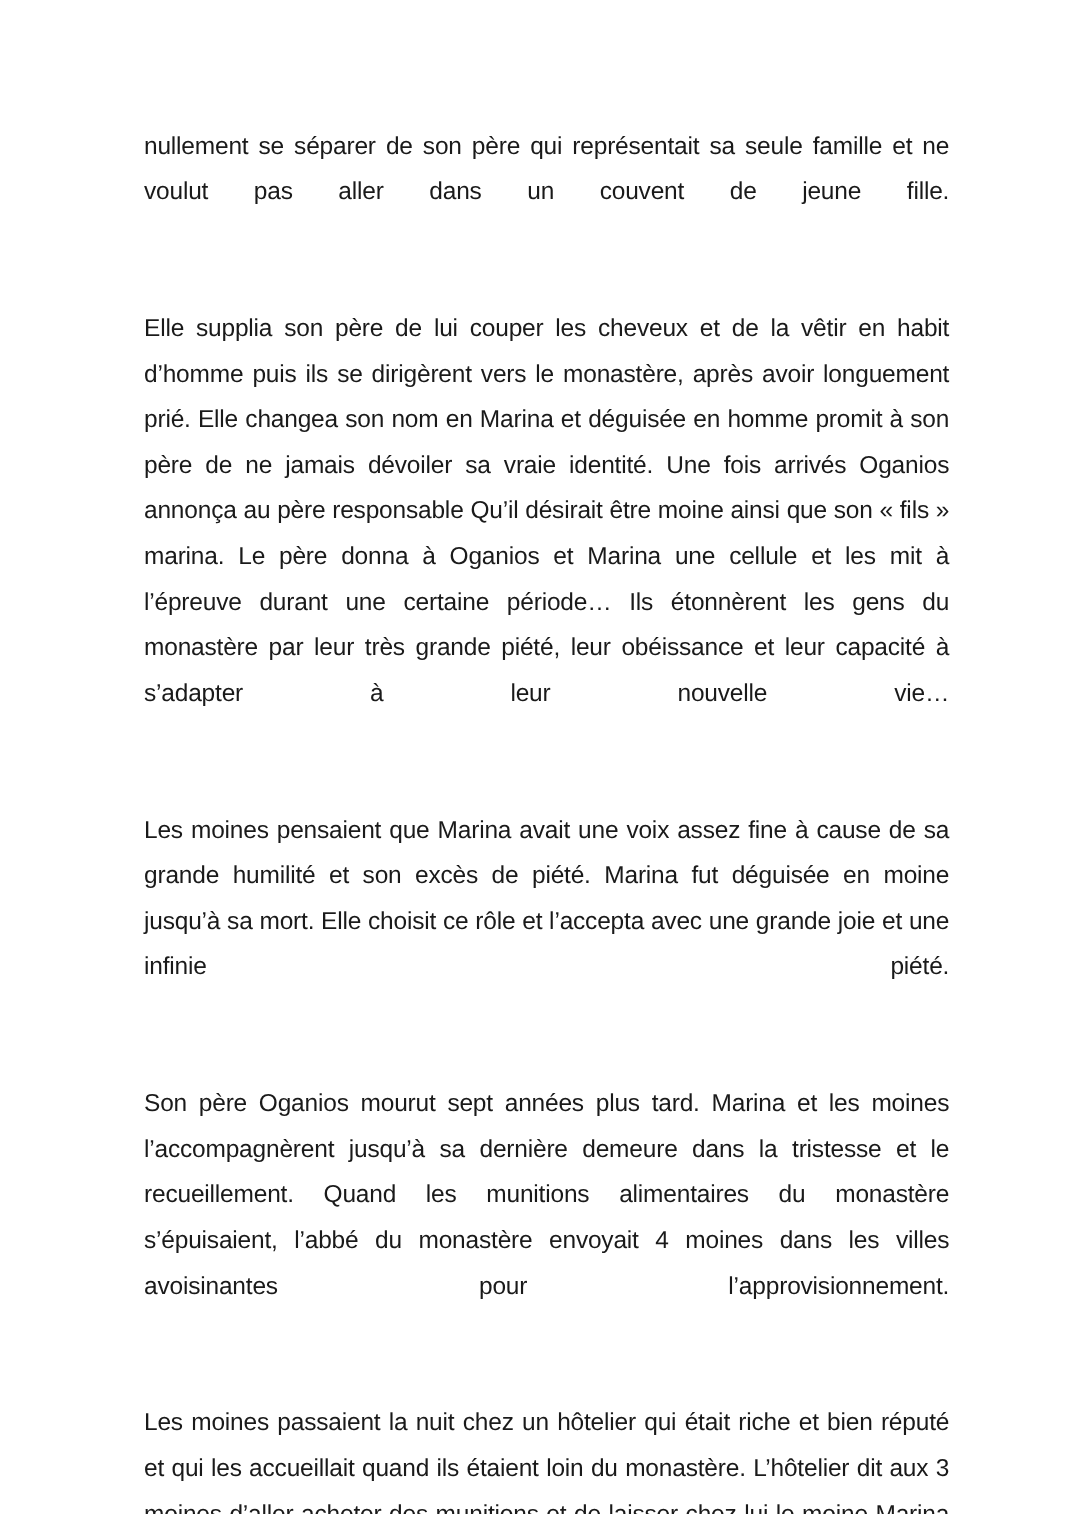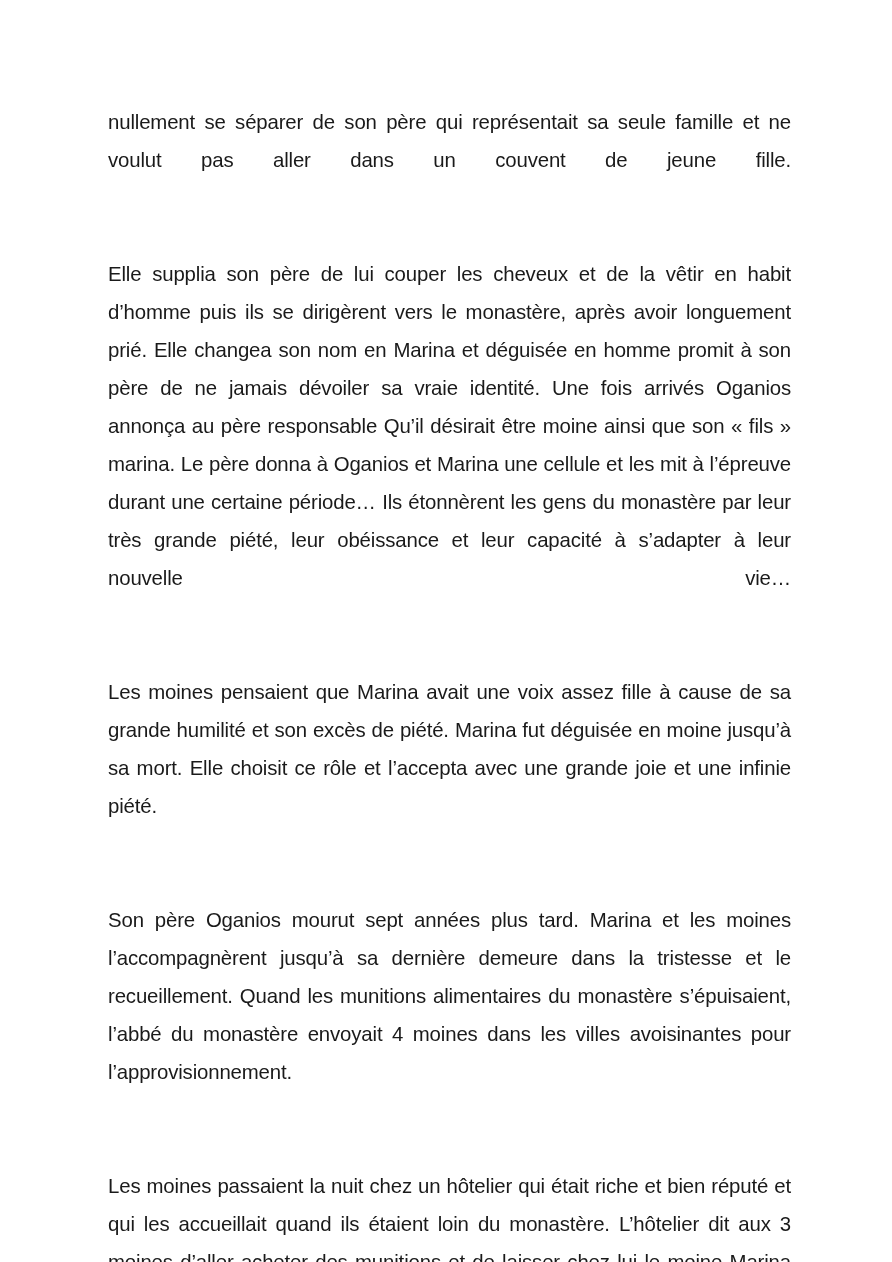--- a/index.html
+++ b/index.html
@@ -20,21 +20,21 @@
     background: #ffffff;
     box-sizing: border-box;
   }
   .text-column {
     position: absolute;
     left: 108px;
     top: 103px;
     width: 683px;
   }
   .paragraph {
-    margin: 0 0 38px 0;
+    margin: 0 0 38px 12px;
     font-size: 20.4px;
     line-height: 38px;
     color: #1a1a1a;
     text-align: justify;
     text-justify: inter-word;
     font-stretch: semi-condensed;
     letter-spacing: -0.15px;
     word-spacing: 0px;
     -webkit-font-smoothing: antialiased;
   }
@@ -48,17 +48,17 @@
     width: 100%;
   }
 </style>
 </head>
 <body>
 
 <div class="page">
   <div class="text-column">
     <p class="paragraph">nullement se séparer de son père qui représentait sa seule famille et ne voulut pas aller dans un couvent de jeune fille.</p>
     <p class="paragraph">Elle supplia son père de lui couper les cheveux et de la vêtir en habit d’homme puis ils se dirigèrent vers le monastère, après avoir longuement prié. Elle changea son nom en Marina et déguisée en homme promit à son père de ne jamais dévoiler sa vraie identité. Une fois arrivés Oganios annonça au père responsable Qu’il désirait être moine ainsi que son « fils » marina. Le père donna à Oganios et Marina une cellule et les mit à l’épreuve durant une certaine période… Ils étonnèrent les gens du monastère par leur très grande piété, leur obéissance et leur capacité à s’adapter à leur nouvelle vie…</p>
-    <p class="paragraph">Les moines pensaient que Marina avait une voix assez fille à cause de sa grande humilité et son excès de piété. Marina fut déguisée en moine jusqu’à sa mort. Elle choisit ce rôle et l’accepta avec une grande joie et une infinie piété.</p>
+    <p class="paragraph">Les moines pensaient que Marina avait une voix assez fine à cause de sa grande humilité et son excès de piété. Marina fut déguisée en moine jusqu’à sa mort. Elle choisit ce rôle et l’accepta avec une grande joie et une infinie piété.</p>
     <p class="paragraph">Son père Oganios mourut sept années plus tard. Marina et les moines l’accompagnèrent jusqu’à sa dernière demeure dans la tristesse et le recueillement. Quand les munitions alimentaires du monastère s’épuisaient, l’abbé du monastère envoyait 4 moines dans les villes avoisinantes pour l’approvisionnement.</p>
     <p class="paragraph">Les moines passaient la nuit chez un hôtelier qui était riche et bien réputé et qui les accueillait quand ils étaient loin du monastère. L’hôtelier dit aux 3 moines d’aller acheter des munitions et de laisser chez lui le moine Marina car il était très jeune et sûrement inexpérimenté. Il y avait un autre hôte qui était à l’hôtel ce jour-là,</p>
   </div>
 </div>
 
 </body></html>

